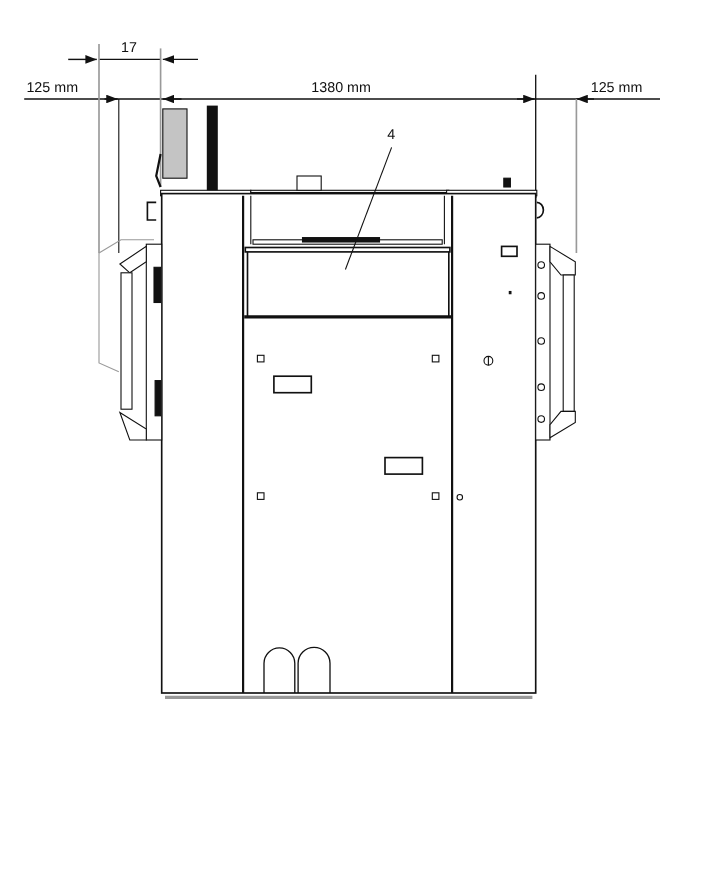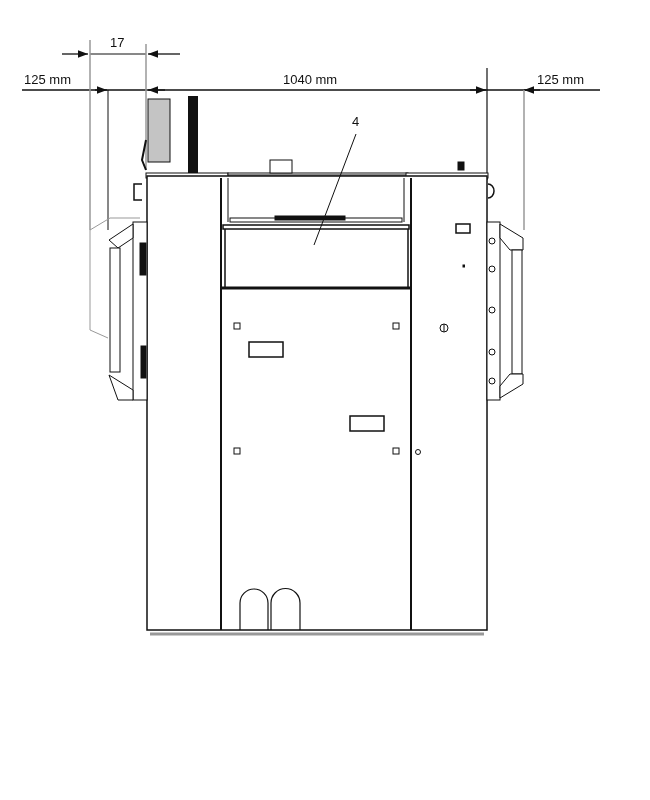--- a/index.html
+++ b/index.html
@@ -5,21 +5,21 @@
   html, body { margin:0; padding:0; background:#ffffff; }
   body { width:650px; height:800px; position:relative; overflow:hidden; font-family:"Liberation Sans", sans-serif; }
   svg { position:absolute; left:0; top:0; }
   .dimtxt { position:absolute; font-family:"Liberation Sans", sans-serif; font-size:13px; color:#111; white-space:nowrap; }
 </style>
 </head>
 <body>
 
 <div class="dimtxt" style="left:110px; top:35px;">17</div>
 <div class="dimtxt" style="left:24px; top:72px;">125 mm</div>
-<div class="dimtxt" style="left:283px; top:72px;">1040 mm</div>
+<div class="dimtxt" style="left:283px; top:72px;">1380 mm</div>
 <div class="dimtxt" style="left:537px; top:72px;">125 mm</div>
 <div class="dimtxt" style="left:352px; top:114px;">4</div>
 
 <svg width="650" height="800" viewBox="0 0 650 800">
   <defs>
     <marker id="arr" markerWidth="8" markerHeight="6" refX="8" refY="3" orient="auto">
       <path d="M0,0 L8,3 L0,6 Z" fill="#111"></path>
     </marker>
   </defs>
 

